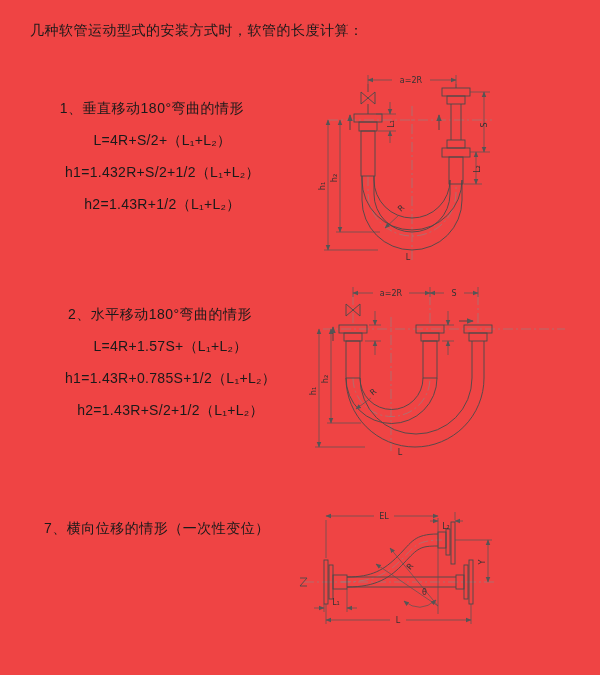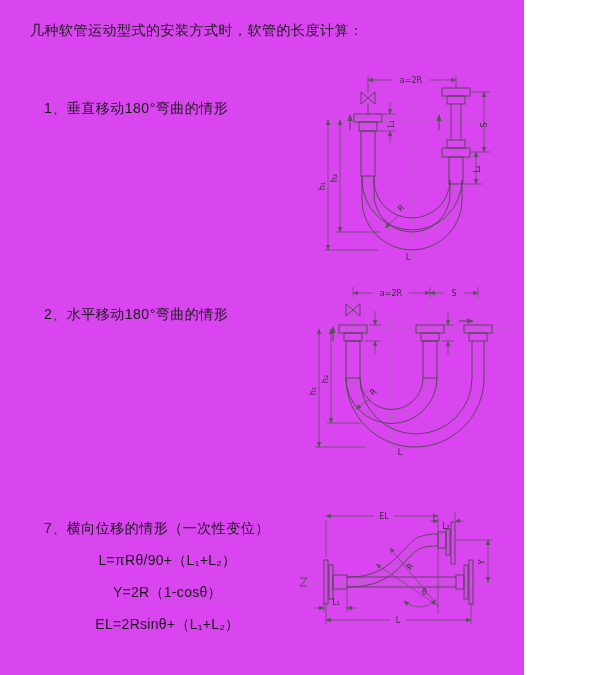--- a/index.html
+++ b/index.html
@@ -1,17 +1,17 @@
 <!DOCTYPE html>
 <html><head>
 <meta charset="utf-8">
 <style>
   html,body{margin:0;padding:0;background:#fff;}
-  .page{position:relative;width:504px;height:675px;background:#d946ef;overflow:hidden;
-        font-family:"Liberation Sans","DejaVu Sans",sans-serif;color:#1a1a1a;padding-left:20px;}
+  .page{position:relative;width:600px;height:675px;background:#ef4444;overflow:hidden;
+        font-family:"Liberation Sans","DejaVu Sans",sans-serif;color:#1a1a1a;}
   .title{position:absolute;left:30px;top:22px;font-size:14px;letter-spacing:.5px;white-space:nowrap;}
   .section{position:absolute;left:44px;text-align:center;}
   .heading{font-size:14px;letter-spacing:.5px;white-space:nowrap;}
   .formulas{padding-left:21px;padding-top:6px;}
   .formula{font-size:14px;line-height:32px;letter-spacing:.3px;white-space:nowrap;}
   svg{position:absolute;overflow:visible;}
   svg text{font-size:8px;fill:#333;font-family:"DejaVu Sans",sans-serif;}
   .cl{stroke:#8a8a8a;stroke-width:.6;stroke-dasharray:10 3 2 3;fill:none;}
   .dw{stroke:#4a4a4a;stroke-width:.9;fill:none;}
   .dm{stroke:#555;stroke-width:.7;fill:none;}
@@ -19,33 +19,38 @@
 </style>
 </head>
 <body>
 
 <div class="page">
 
   <div class="title">几种软管运动型式的安装方式时，软管的长度计算：</div>
 
   <div class="section" style="top:100px">
     <div class="heading">1、垂直移动180°弯曲的情形</div>
+    <div class="formulas">
+      <div class="formula">L=4R+S/2+（L₁+L₂）</div>
+      <div class="formula">h1=1.432R+S/2+1/2（L₁+L₂）</div>
+      <div class="formula">h2=1.43R+1/2（L₁+L₂）</div>
+    </div>
   </div>
 
   <div class="section" style="top:306px">
     <div class="heading">2、水平移动180°弯曲的情形</div>
+    <div class="formulas">
+      <div class="formula">L=4R+1.57S+（L₁+L₂）</div>
+      <div class="formula">h1=1.43R+0.785S+1/2（L₁+L₂）</div>
+      <div class="formula">h2=1.43R+S/2+1/2（L₁+L₂）</div>
+    </div>
   </div>
 
   <div class="section" style="top:520px">
     <div class="heading">7、横向位移的情形（一次性变位）</div>
-    <div class="formulas">
-      <div class="formula">L=πRθ/90+（L₁+L₂）</div>
-      <div class="formula">Y=2R（1-cosθ）</div>
-      <div class="formula">EL=2Rsinθ+（L₁+L₂）</div>
-    </div>
   </div>
 
   <svg style="left:306px;top:68px" width="280" height="196" viewBox="0 0 280 196">
     <defs>
       <marker id="ah1" viewBox="0 0 10 10" refX="9" refY="5" markerWidth="8" markerHeight="8" orient="auto-start-reverse">
         <path d="M0,1 L10,5 L0,9 Z" fill="#555"></path>
       </marker>
       <pattern id="hb1" width="4.5" height="4.5" patternUnits="userSpaceOnUse">
         <path d="M0,0 L4.5,4.5 M4.5,0 L0,4.5" stroke="#666" stroke-width="0.5"></path>
       </pattern>

